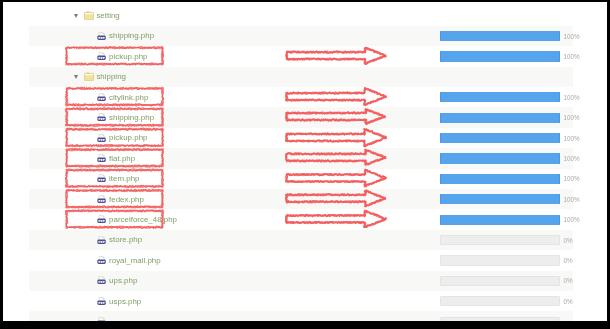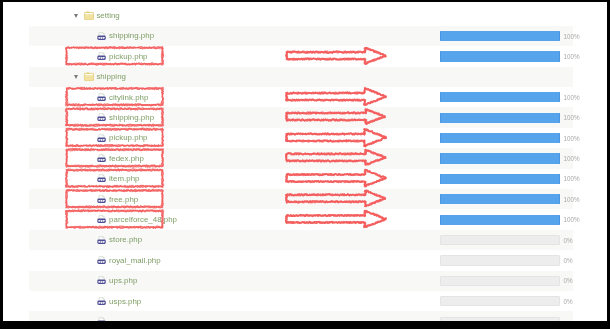--- a/index.html
+++ b/index.html
@@ -261,79 +261,79 @@
               <rect x="4.85" y="6.0" width="1.4" height="0.62"></rect>
               <rect x="4.85" y="6.0" width="0.62" height="1.9"></rect>
               <rect x="5.63" y="6.0" width="0.62" height="1.9"></rect>
               <rect x="4.85" y="7.28" width="1.4" height="0.62"></rect>
               <rect x="6.9" y="6.0" width="0.62" height="2.0"></rect>
               <rect x="6.9" y="6.0" width="1.5" height="0.62"></rect>
               <rect x="7.78" y="6.0" width="0.62" height="1.25"></rect>
               <rect x="6.9" y="6.63" width="1.5" height="0.62"></rect>
             </g>
           </svg></span>
+        <span class="fname" style="left:80.1px;top:5.6px">flat.php</span>
+        <span class="fill" style="left:411.2px;top:5.2px;width:119.9px;height:10.2px"></span>
+        <span class="pct" style="left:534.5px;top:6.8px">100%</span>
+        <span class="dots" style="left:580.0px;top:7.0px"><svg width="11" height="4" viewBox="0 0 22 8">
+            <circle cx="3.1" cy="4" r="2.25" fill="#4a4a4a"></circle>
+            <circle cx="9.3" cy="4" r="2.25" fill="#4a4a4a"></circle>
+            <circle cx="15.5" cy="4" r="2.25" fill="#4a4a4a"></circle>
+          </svg></span>
+      </div>
+      <div class="row" style="top: 166.3px;">
+        <span class="file-ico" style="left:66.9px;top:4.8px"><svg width="11" height="11" viewBox="0 0 11 11">
+            <path d="M3.0 1.6 H6.9 L8.3 3.0 V8.4 H3.0 Z" fill="#fdfdfb" stroke="#c6cec0" stroke-width="0.55" stroke-linejoin="round"></path>
+            <path d="M6.9 1.6 V3.0 H8.3 Z" fill="#e2e8dc" stroke="#c6cec0" stroke-width="0.4" stroke-linejoin="round"></path>
+            <rect x="1.35" y="4.6" width="8.4" height="4.3" rx="1.35" fill="#4e4e96"></rect>
+            <g fill="#ffffff">
+              <rect x="2.7" y="6.0" width="0.62" height="2.0"></rect>
+              <rect x="2.7" y="6.0" width="1.5" height="0.62"></rect>
+              <rect x="3.58" y="6.0" width="0.62" height="1.25"></rect>
+              <rect x="2.7" y="6.63" width="1.5" height="0.62"></rect>
+              <rect x="4.85" y="6.0" width="1.4" height="0.62"></rect>
+              <rect x="4.85" y="6.0" width="0.62" height="1.9"></rect>
+              <rect x="5.63" y="6.0" width="0.62" height="1.9"></rect>
+              <rect x="4.85" y="7.28" width="1.4" height="0.62"></rect>
+              <rect x="6.9" y="6.0" width="0.62" height="2.0"></rect>
+              <rect x="6.9" y="6.0" width="1.5" height="0.62"></rect>
+              <rect x="7.78" y="6.0" width="0.62" height="1.25"></rect>
+              <rect x="6.9" y="6.63" width="1.5" height="0.62"></rect>
+            </g>
+          </svg></span>
+        <span class="fname" style="left:80.1px;top:5.6px">item.php</span>
+        <span class="fill" style="left:411.2px;top:5.2px;width:119.9px;height:10.2px"></span>
+        <span class="pct" style="left:534.5px;top:6.8px">100%</span>
+        <span class="dots" style="left:580.0px;top:7.0px"><svg width="11" height="4" viewBox="0 0 22 8">
+            <circle cx="3.1" cy="4" r="2.25" fill="#4a4a4a"></circle>
+            <circle cx="9.3" cy="4" r="2.25" fill="#4a4a4a"></circle>
+            <circle cx="15.5" cy="4" r="2.25" fill="#4a4a4a"></circle>
+          </svg></span>
+      </div>
+      <div class="row" style="top: 186.7px;">
+        <span class="file-ico" style="left:66.9px;top:4.8px"><svg width="11" height="11" viewBox="0 0 11 11">
+            <path d="M3.0 1.6 H6.9 L8.3 3.0 V8.4 H3.0 Z" fill="#fdfdfb" stroke="#c6cec0" stroke-width="0.55" stroke-linejoin="round"></path>
+            <path d="M6.9 1.6 V3.0 H8.3 Z" fill="#e2e8dc" stroke="#c6cec0" stroke-width="0.4" stroke-linejoin="round"></path>
+            <rect x="1.35" y="4.6" width="8.4" height="4.3" rx="1.35" fill="#4e4e96"></rect>
+            <g fill="#ffffff">
+              <rect x="2.7" y="6.0" width="0.62" height="2.0"></rect>
+              <rect x="2.7" y="6.0" width="1.5" height="0.62"></rect>
+              <rect x="3.58" y="6.0" width="0.62" height="1.25"></rect>
+              <rect x="2.7" y="6.63" width="1.5" height="0.62"></rect>
+              <rect x="4.85" y="6.0" width="1.4" height="0.62"></rect>
+              <rect x="4.85" y="6.0" width="0.62" height="1.9"></rect>
+              <rect x="5.63" y="6.0" width="0.62" height="1.9"></rect>
+              <rect x="4.85" y="7.28" width="1.4" height="0.62"></rect>
+              <rect x="6.9" y="6.0" width="0.62" height="2.0"></rect>
+              <rect x="6.9" y="6.0" width="1.5" height="0.62"></rect>
+              <rect x="7.78" y="6.0" width="0.62" height="1.25"></rect>
+              <rect x="6.9" y="6.63" width="1.5" height="0.62"></rect>
+            </g>
+          </svg></span>
         <span class="fname" style="left:80.1px;top:5.6px">fedex.php</span>
-        <span class="fill" style="left:411.2px;top:5.2px;width:119.9px;height:10.2px"></span>
-        <span class="pct" style="left:534.5px;top:6.8px">100%</span>
-        <span class="dots" style="left:580.0px;top:7.0px"><svg width="11" height="4" viewBox="0 0 22 8">
-            <circle cx="3.1" cy="4" r="2.25" fill="#4a4a4a"></circle>
-            <circle cx="9.3" cy="4" r="2.25" fill="#4a4a4a"></circle>
-            <circle cx="15.5" cy="4" r="2.25" fill="#4a4a4a"></circle>
-          </svg></span>
-      </div>
-      <div class="row" style="top: 166.3px;">
-        <span class="file-ico" style="left:66.9px;top:4.8px"><svg width="11" height="11" viewBox="0 0 11 11">
-            <path d="M3.0 1.6 H6.9 L8.3 3.0 V8.4 H3.0 Z" fill="#fdfdfb" stroke="#c6cec0" stroke-width="0.55" stroke-linejoin="round"></path>
-            <path d="M6.9 1.6 V3.0 H8.3 Z" fill="#e2e8dc" stroke="#c6cec0" stroke-width="0.4" stroke-linejoin="round"></path>
-            <rect x="1.35" y="4.6" width="8.4" height="4.3" rx="1.35" fill="#4e4e96"></rect>
-            <g fill="#ffffff">
-              <rect x="2.7" y="6.0" width="0.62" height="2.0"></rect>
-              <rect x="2.7" y="6.0" width="1.5" height="0.62"></rect>
-              <rect x="3.58" y="6.0" width="0.62" height="1.25"></rect>
-              <rect x="2.7" y="6.63" width="1.5" height="0.62"></rect>
-              <rect x="4.85" y="6.0" width="1.4" height="0.62"></rect>
-              <rect x="4.85" y="6.0" width="0.62" height="1.9"></rect>
-              <rect x="5.63" y="6.0" width="0.62" height="1.9"></rect>
-              <rect x="4.85" y="7.28" width="1.4" height="0.62"></rect>
-              <rect x="6.9" y="6.0" width="0.62" height="2.0"></rect>
-              <rect x="6.9" y="6.0" width="1.5" height="0.62"></rect>
-              <rect x="7.78" y="6.0" width="0.62" height="1.25"></rect>
-              <rect x="6.9" y="6.63" width="1.5" height="0.62"></rect>
-            </g>
-          </svg></span>
-        <span class="fname" style="left:80.1px;top:5.6px">item.php</span>
-        <span class="fill" style="left:411.2px;top:5.2px;width:119.9px;height:10.2px"></span>
-        <span class="pct" style="left:534.5px;top:6.8px">100%</span>
-        <span class="dots" style="left:580.0px;top:7.0px"><svg width="11" height="4" viewBox="0 0 22 8">
-            <circle cx="3.1" cy="4" r="2.25" fill="#4a4a4a"></circle>
-            <circle cx="9.3" cy="4" r="2.25" fill="#4a4a4a"></circle>
-            <circle cx="15.5" cy="4" r="2.25" fill="#4a4a4a"></circle>
-          </svg></span>
-      </div>
-      <div class="row" style="top: 186.7px;">
-        <span class="file-ico" style="left:66.9px;top:4.8px"><svg width="11" height="11" viewBox="0 0 11 11">
-            <path d="M3.0 1.6 H6.9 L8.3 3.0 V8.4 H3.0 Z" fill="#fdfdfb" stroke="#c6cec0" stroke-width="0.55" stroke-linejoin="round"></path>
-            <path d="M6.9 1.6 V3.0 H8.3 Z" fill="#e2e8dc" stroke="#c6cec0" stroke-width="0.4" stroke-linejoin="round"></path>
-            <rect x="1.35" y="4.6" width="8.4" height="4.3" rx="1.35" fill="#4e4e96"></rect>
-            <g fill="#ffffff">
-              <rect x="2.7" y="6.0" width="0.62" height="2.0"></rect>
-              <rect x="2.7" y="6.0" width="1.5" height="0.62"></rect>
-              <rect x="3.58" y="6.0" width="0.62" height="1.25"></rect>
-              <rect x="2.7" y="6.63" width="1.5" height="0.62"></rect>
-              <rect x="4.85" y="6.0" width="1.4" height="0.62"></rect>
-              <rect x="4.85" y="6.0" width="0.62" height="1.9"></rect>
-              <rect x="5.63" y="6.0" width="0.62" height="1.9"></rect>
-              <rect x="4.85" y="7.28" width="1.4" height="0.62"></rect>
-              <rect x="6.9" y="6.0" width="0.62" height="2.0"></rect>
-              <rect x="6.9" y="6.0" width="1.5" height="0.62"></rect>
-              <rect x="7.78" y="6.0" width="0.62" height="1.25"></rect>
-              <rect x="6.9" y="6.63" width="1.5" height="0.62"></rect>
-            </g>
-          </svg></span>
-        <span class="fname" style="left:80.1px;top:5.6px">free.php</span>
         <span class="fill" style="left:411.2px;top:5.2px;width:119.9px;height:10.2px"></span>
         <span class="pct" style="left:534.5px;top:6.8px">100%</span>
         <span class="dots" style="left:580.0px;top:7.0px"><svg width="11" height="4" viewBox="0 0 22 8">
             <circle cx="3.1" cy="4" r="2.25" fill="#4a4a4a"></circle>
             <circle cx="9.3" cy="4" r="2.25" fill="#4a4a4a"></circle>
             <circle cx="15.5" cy="4" r="2.25" fill="#4a4a4a"></circle>
           </svg></span>
       </div>
       <div class="row" style="top: 207.1px;">
         <span class="file-ico" style="left:66.9px;top:4.8px"><svg width="11" height="11" viewBox="0 0 11 11">

